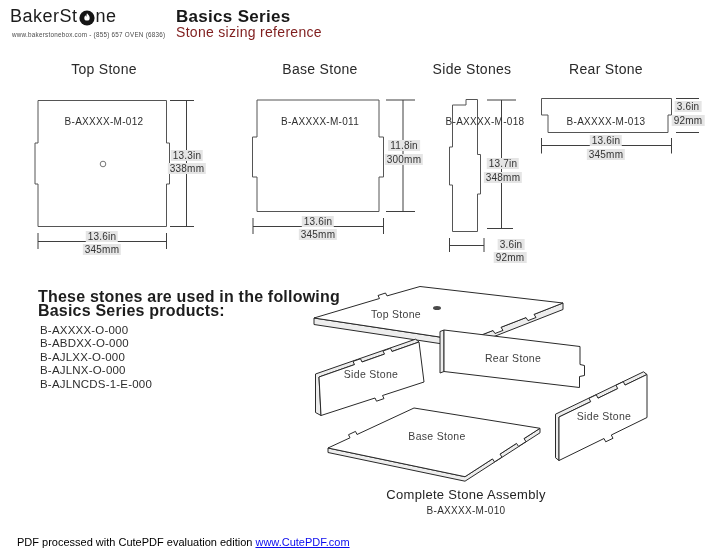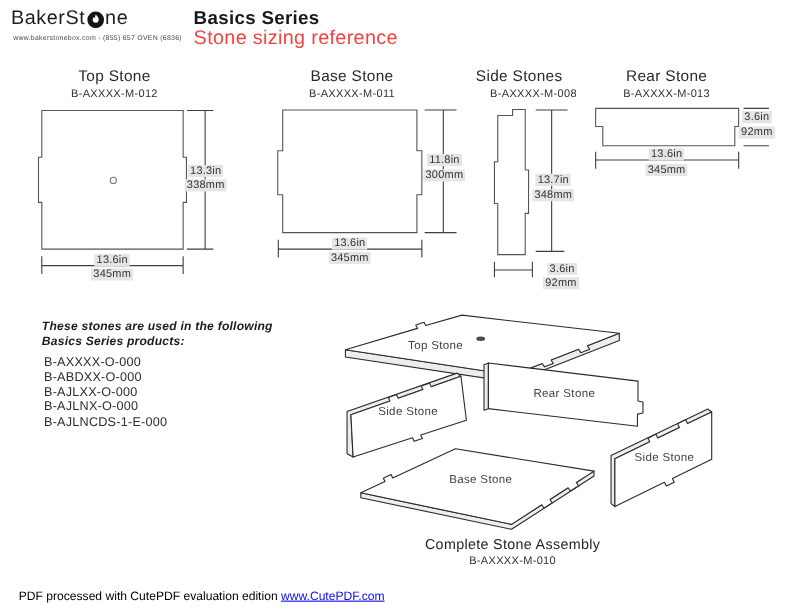--- a/index.html
+++ b/index.html
@@ -5,30 +5,30 @@
   html,body{margin:0;padding:0;background:#ffffff;}
   #page{position:relative;width:720px;height:556px;background:#ffffff;overflow:hidden;
         font-family:"Liberation Sans",sans-serif;color:#2b2b2b;}
   svg{position:absolute;left:0;top:0;}
   
   .logo-row{position:absolute;left:10px;top:6px;display:flex;
             font-size:18px;font-weight:400;letter-spacing:.5px;color:#1c1c1c;}
   .logo-row .flame-wrap{display:inline-block;width:16px;height:16px;margin:4px 1px 0 1px;}
   .tagline{position:absolute;left:12px;top:31px;font-size:6.3px;letter-spacing:.25px;color:#4a4a4a;white-space:nowrap;}
   .series-title{position:absolute;left:176px;top:7px;font-size:17px;font-weight:700;letter-spacing:.3px;color:#181818;}
-  .series-sub{position:absolute;left:176px;top:24px;font-size:18px;font-weight:400;letter-spacing:.3px;color:#ef4444;}
+  .series-sub{position:absolute;left:176px;top:24px;font-size:14px;font-weight:400;letter-spacing:.3px;color:#7f1d1d;}
   
   .stitle{position:absolute;font-size:14px;color:#2a2a2a;text-align:center;letter-spacing:.3px;white-space:nowrap;}
-  .scode{position:absolute;font-size:10px;color:#2f2f2f;text-align:center;letter-spacing:.3px;white-space:nowrap;}
+  .scode{position:absolute;font-size:10px;color:#2f2f2f;text-align:center;letter-spacing:.3px;white-space:nowrap;margin-top:36px;}
   
   .dim{position:absolute;font-size:10px;line-height:11px;color:#333;background:#e5e5e5;
        padding:0 2px;transform:translateX(-50%);white-space:nowrap;letter-spacing:.2px;z-index:3;}
   
-  .plist-head{position:absolute;left:38px;top:290px;font-size:11px;line-height:14px;
-              font-weight:700;font-style:italic;color:#1d1d1d;letter-spacing:.2px;}
+  .plist-head{position:absolute;left:38px;top:290px;font-size:16px;line-height:14px;
+              font-weight:700;color:#1d1d1d;letter-spacing:.2px;}
   .plist{position:absolute;left:40px;top:324px;font-size:11.5px;line-height:13.4px;color:#2d2d2d;letter-spacing:.2px;}
   
   .alabel{position:absolute;font-size:10.5px;color:#3f3f3f;text-align:center;width:100px;letter-spacing:.3px;}
   .atitle{position:absolute;left:346px;top:487px;width:240px;text-align:center;font-size:13px;color:#242424;letter-spacing:.3px;}
   .acode{position:absolute;left:346px;top:505px;width:240px;text-align:center;font-size:10px;color:#2f2f2f;letter-spacing:.3px;}
   
   .footer{position:absolute;left:17px;top:536px;font-size:11px;color:#000;}
   .footer a{color:#0b0bee;text-decoration:underline;cursor:pointer;}
 </style>
 </head>
@@ -124,21 +124,21 @@
   <div class="series-title">Basics Series</div>
   <div class="series-sub">Stone sizing reference</div>
 
   <div class="stitle" style="left:40px;top:61px;width:128px">Top Stone</div>
   <div class="scode" style="left:30px;top:80px;width:148px">B-AXXXX-M-012</div>
 
   <div class="stitle" style="left:256px;top:61px;width:128px">Base Stone</div>
   <div class="scode" style="left:246px;top:80px;width:148px">B-AXXXX-M-011</div>
 
   <div class="stitle" style="left:408px;top:61px;width:128px">Side Stones</div>
-  <div class="scode" style="left:411px;top:80px;width:148px">B-AXXXX-M-008</div>
+  <div class="scode" style="left:411px;top:80px;width:148px">B-AXXXX-M-018</div>
 
   <div class="stitle" style="left:542px;top:61px;width:128px">Rear Stone</div>
   <div class="scode" style="left:532px;top:80px;width:148px">B-AXXXX-M-013</div>
 
   <div class="dim" style="left:187px;top:150px">13.3in</div>
   <div class="dim" style="left:187px;top:163px">338mm</div>
   <div class="dim" style="left:102px;top:230.5px">13.6in</div>
   <div class="dim" style="left:102px;top:244px">345mm</div>
 
   <div class="dim" style="left:404px;top:140px">11.8in</div>

